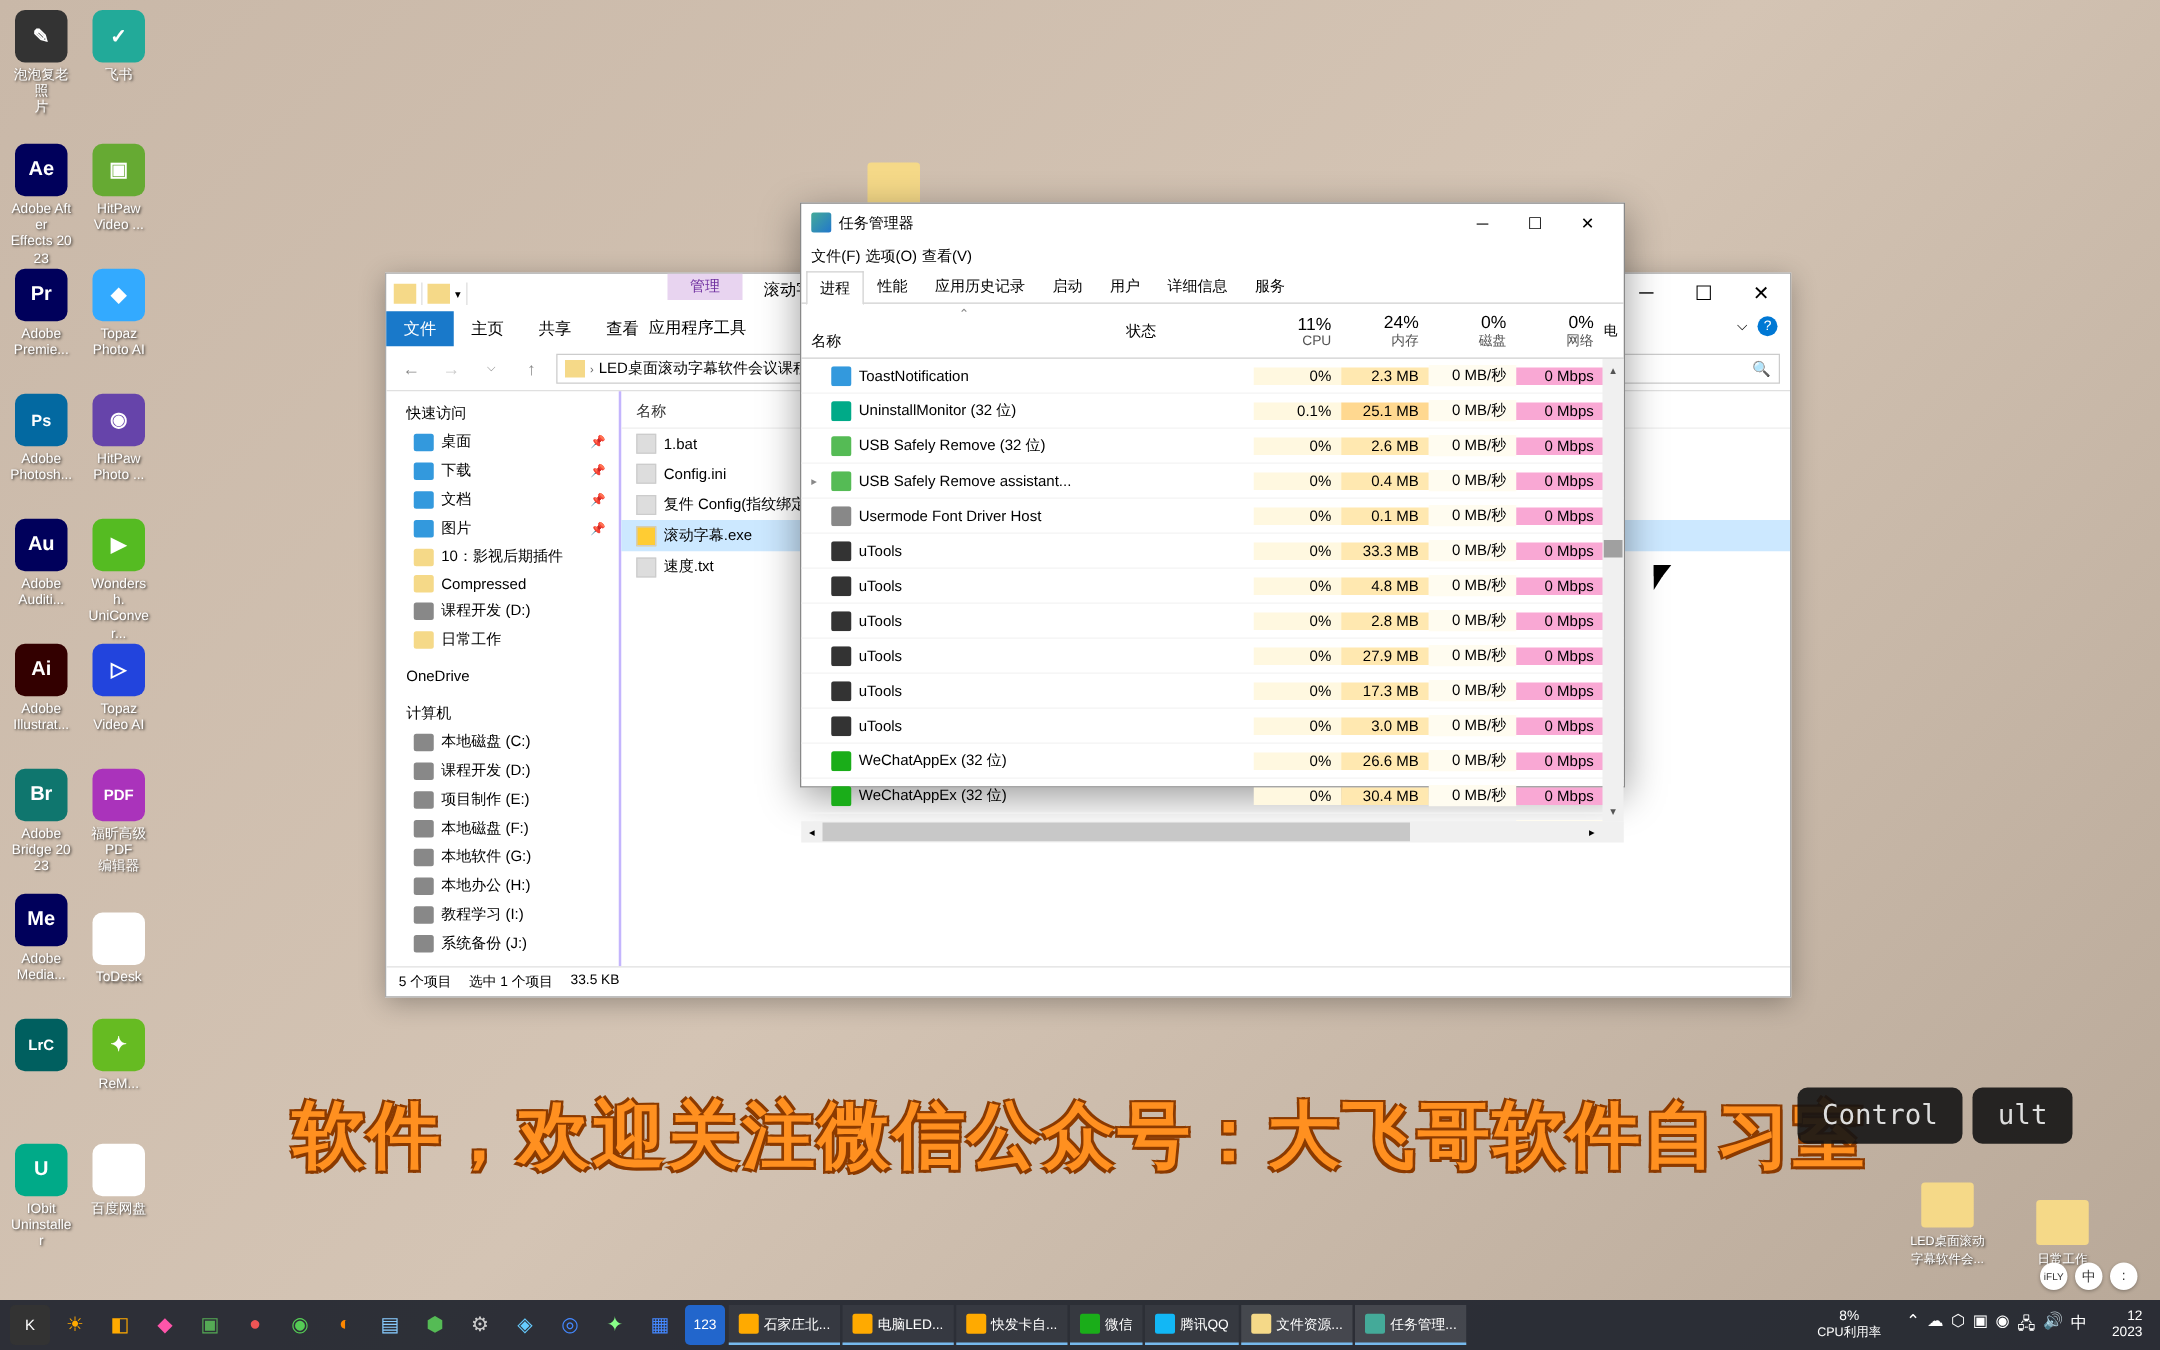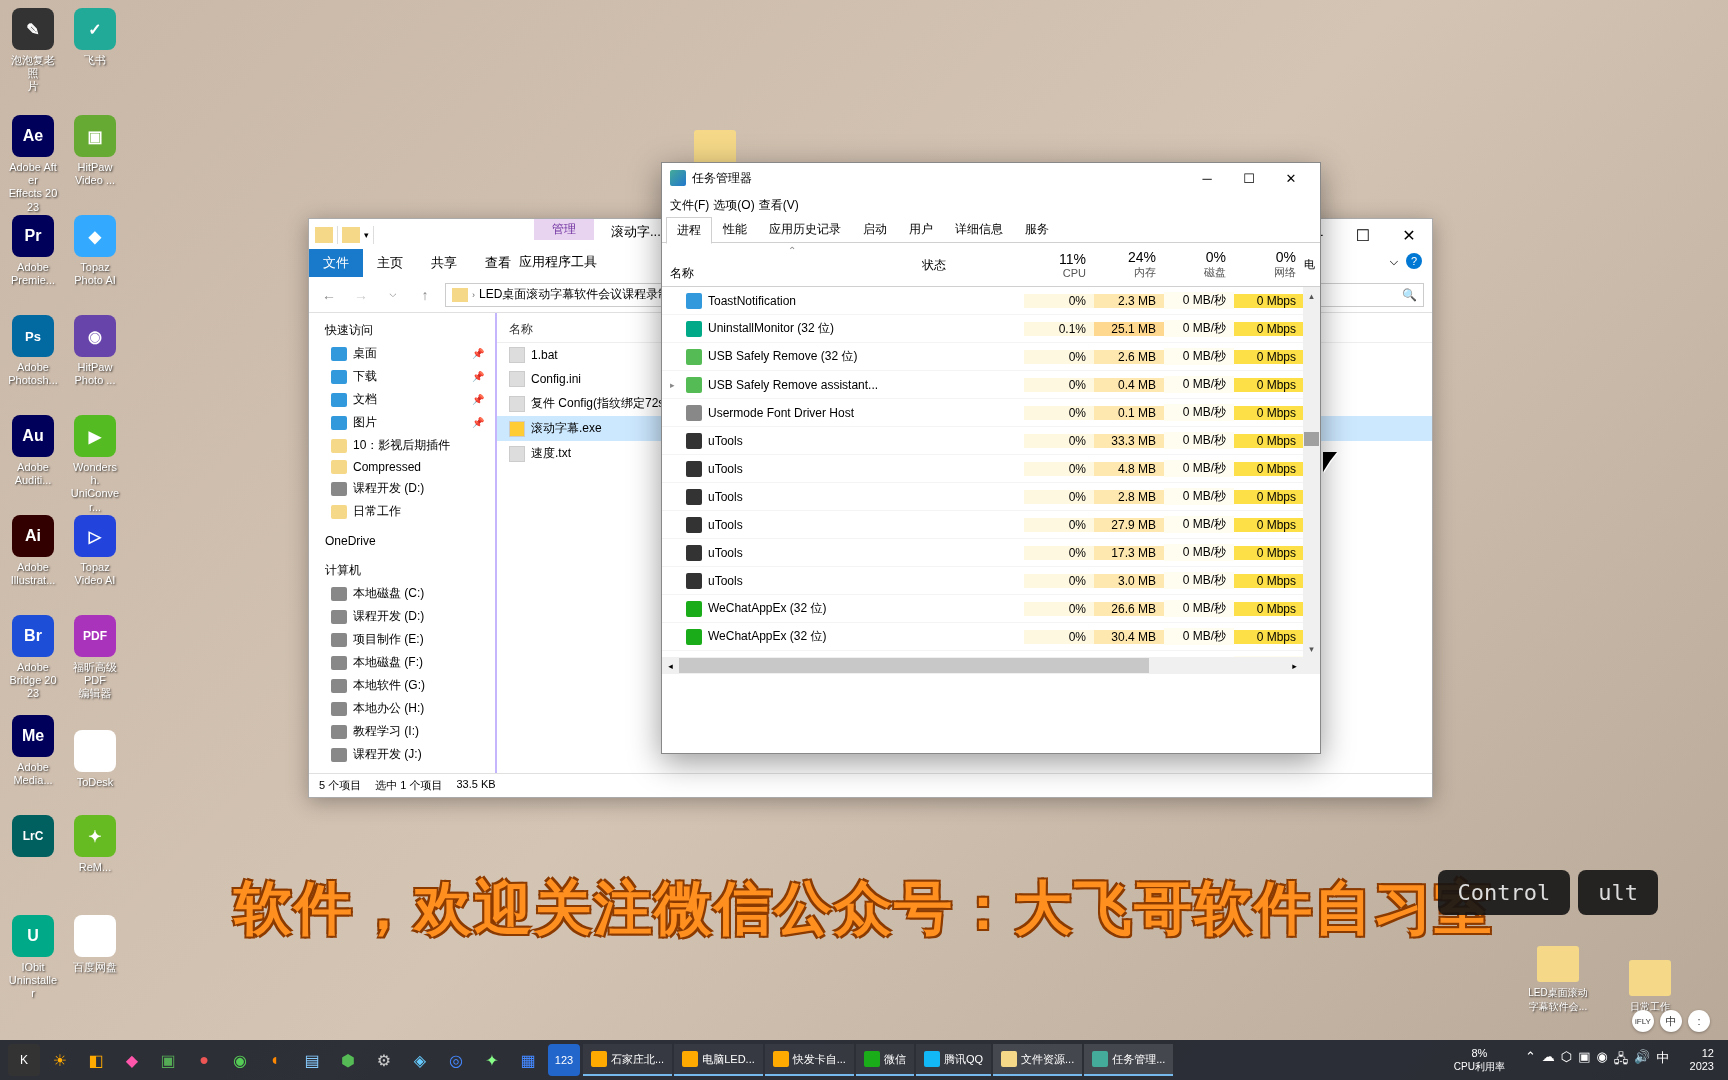--- a/index.html
+++ b/index.html
@@ -21,21 +21,21 @@
 .exp-nav .nav-item .ni-icon{width:16px;height:14px;display:inline-block}
 .exp-nav .nav-group{padding:3px 10px;font-size:12px;display:flex;align-items:center;gap:6px}
 .exp-content{flex:1;padding:4px 0}
 .exp-content .col-hdr{padding:4px 12px;font-size:12px;color:#333;border-bottom:1px solid #eee}
 .exp-content .file-row{padding:4px 12px;font-size:12px;display:flex;align-items:center;gap:6px}
 .exp-content .file-row.selected{background:#cce8ff}
 .exp-content .fi{width:16px;height:16px;display:inline-block}
 .exp-status{position:absolute;bottom:0;left:0;right:0;height:24px;border-top:1px solid #e0e0e0;font-size:11px;padding:4px 10px;display:flex;gap:14px}
 .mgmt-label{padding:2px 18px;background:#e8d4f0;color:#7030a0;font-size:12px;text-align:center;position:absolute;left:225px;top:0}
 
-.taskmgr{position:absolute;left:661px;top:162px;width:660px;height:592px;background:#fff;border:1px solid #888;box-shadow:0 8px 30px rgba(0,0,0,0.4);z-index:10}
+.taskmgr{position:absolute;left:640px;top:162px;width:660px;height:468px;background:#fff;border:1px solid #888;box-shadow:0 8px 30px rgba(0,0,0,0.4);z-index:10}
 .tm-title{height:30px;display:flex;align-items:center;padding:0 8px;font-size:12px}
 .tm-title .tm-icon{width:16px;height:16px;margin-right:6px;background:linear-gradient(135deg,#4a9,#27c);border-radius:2px}
 .tm-title .spacer{flex:1}
 .tm-title .wbtn{width:42px;height:30px;display:flex;align-items:center;justify-content:center;font-size:13px}
 .tm-menu{height:24px;display:flex;align-items:center;padding:0 8px;gap:4px;font-size:12px}
 .tm-tabs{height:26px;display:flex;align-items:center;border-bottom:1px solid #d0d0d0;padding:0 4px;font-size:12px}
 .tm-tabs .tmtab{padding:4px 10px;border:1px solid transparent}
 .tm-tabs .tmtab.active{border:1px solid #d0d0d0;border-bottom:1px solid #fff;background:#fff;margin-bottom:-1px}
 .tm-header{display:flex;height:44px;border-bottom:1px solid #d0d0d0;font-size:12px}
 .tm-header .hname{flex:1;padding:14px 8px 4px}
@@ -44,21 +44,21 @@
 .tm-header .hstat .lbl{font-size:11px;color:#555}
 .tm-header .hstatus{width:110px;padding:14px 8px 4px}
 .tm-rows{height:370px;overflow:hidden;position:relative}
 .tm-row{display:flex;height:28px;align-items:center;font-size:12px;border-bottom:1px solid #f4f4f4}
 .tm-row .rname{flex:1;padding:0 8px 0 24px;display:flex;align-items:center;gap:6px;white-space:nowrap;overflow:hidden}
 .tm-row .ricon{width:16px;height:16px;display:inline-block}
 .tm-row .rcell{width:70px;text-align:right;padding:0 8px}
 .tm-row .rcell.cpu{background:#fff8e0}
 .tm-row .rcell.mem{background:#ffe8b0}
 .tm-row .rcell.disk{background:#fffcf0}
-.tm-row .rcell.net{background:#fde047}
+.tm-row .rcell.net{background:#f9a8d4}
 .tm-row .rcell.hot{background:#ffd890}
 .tm-scrollbar{position:absolute;right:0;top:0;width:17px;height:100%;background:#f0f0f0}
 .tm-scrollbar .thumb{position:absolute;left:1px;width:15px;height:14px;background:#a0a0a0;top:145px}
 .tm-scrollbar .arr{position:absolute;left:0;width:17px;height:17px;display:flex;align-items:center;justify-content:center;font-size:9px;color:#555}
 .tm-hscroll{height:17px;background:#f0f0f0;display:flex;align-items:center;position:relative}
 .tm-hscroll .hthumb{position:absolute;left:17px;height:15px;width:470px;background:#c8c8c8;top:1px}
 .tm-footer{height:42px;border-top:1px solid #d0d0d0;display:flex;align-items:center;padding:0 12px;gap:8px;font-size:12px}
 .tm-footer .spacer{flex:1}
 .tm-footer .end-btn{padding:4px 14px;border:2px solid #0078d4;background:#fff}
 .tm-footer .brief{display:flex;align-items:center;gap:6px}
@@ -131,21 +131,21 @@
     </div>
     <div class="desktop-icon" style="left: 8px; top: 515px;">
       <div class="icon-box" style="background:#330000;font-size:16px">Ai</div>
       <div class="label">Adobe<br>Illustrat...</div>
     </div>
     <div class="desktop-icon" style="left: 70px; top: 515px;">
       <div class="icon-box" style="background:#24d;font-size:16px">▷</div>
       <div class="label">Topaz<br>Video AI</div>
     </div>
     <div class="desktop-icon" style="left: 8px; top: 615px;">
-      <div class="icon-box" style="background:#1d4ed8;font-size:16px">Br</div>
+      <div class="icon-box" style="background:#0f766e;font-size:16px">Br</div>
       <div class="label">Adobe<br>Bridge 2023</div>
     </div>
     <div class="desktop-icon" style="left: 70px; top: 615px;">
       <div class="icon-box" style="background:#a3b;font-size:12px">PDF</div>
       <div class="label">福昕高级PDF<br>编辑器</div>
     </div>
     <div class="desktop-icon" style="left: 8px; top: 715px;">
       <div class="icon-box" style="background:#00005b;font-size:16px">Me</div>
       <div class="label">Adobe<br>Media...</div>
     </div>
@@ -302,21 +302,21 @@
         <div class="nav-item">
           <span class="ni-icon" style="background:#888;border-radius:2px"></span>
           <span>本地办公 (H:)</span>
         </div>
         <div class="nav-item">
           <span class="ni-icon" style="background:#888;border-radius:2px"></span>
           <span>教程学习 (I:)</span>
         </div>
         <div class="nav-item">
           <span class="ni-icon" style="background:#888;border-radius:2px"></span>
-          <span>课程开发 (J:)</span>
+          <span>系统备份 (J:)</span>
         </div>
         <div style="height: 8px;"></div>
       </div>
     <div class="exp-content">
       <div class="col-hdr">名称</div>
       <div id="exp-files">
           <div class="file-row">
             <span class="fi" style="background:#ddd;border:1px solid #ccc"></span>
             <span>1.bat</span>
           </div>

